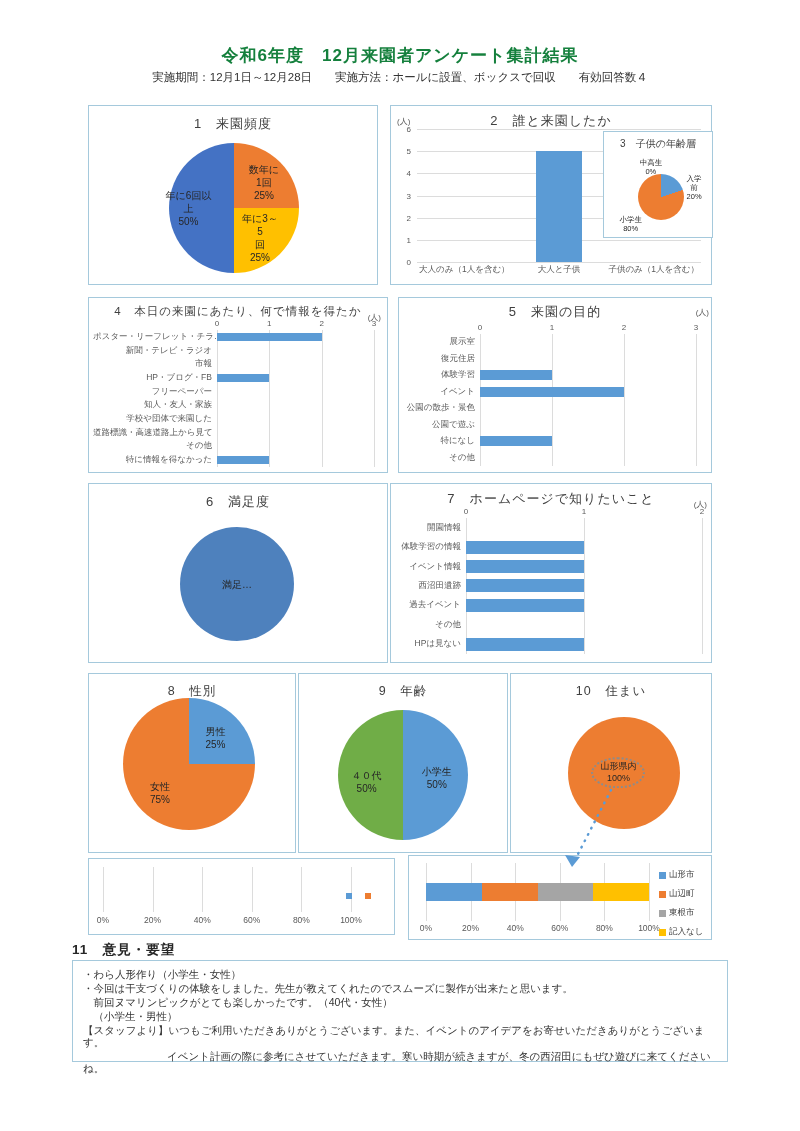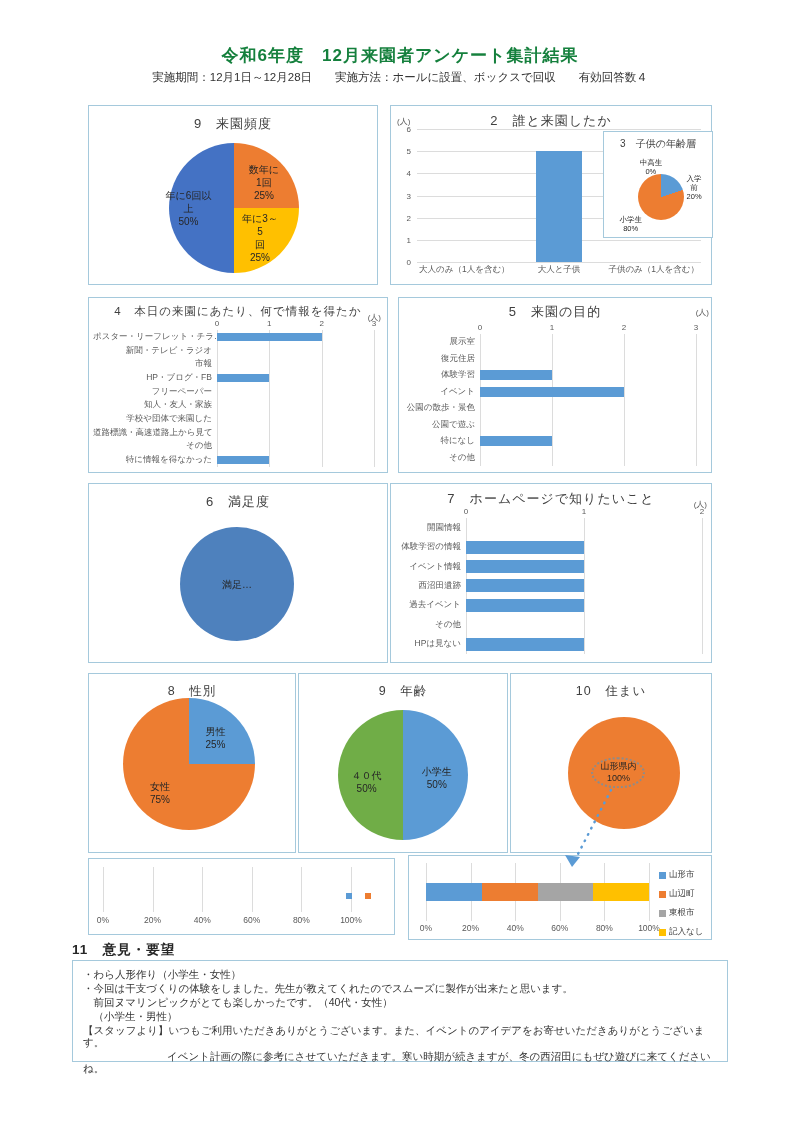--- a/index.html
+++ b/index.html
@@ -94,21 +94,21 @@
   .cline{white-space:pre-wrap;margin-bottom:1.6px;}
   .overlay{position:absolute;left:0;top:0;pointer-events:none;z-index:20;}
 </style>
 </head>
 <body>
 
 <div class="hdr-title">令和6年度　12月来園者アンケート集計結果</div>
 <div class="hdr-sub">実施期間：12月1日～12月28日　　実施方法：ホールに設置、ボックスで回収　　有効回答数４</div>
 
 <div class="panel" id="p1">
-  <div class="ptitle">9　来園頻度</div>
+  <div class="ptitle">1　来園頻度</div>
   <div class="pie" style="background: conic-gradient(rgb(237, 125, 49) 0%, rgb(237, 125, 49) 25%, rgb(255, 192, 0) 25%, rgb(255, 192, 0) 50%, rgb(68, 114, 196) 50%, rgb(68, 114, 196) 100%);">
       <div class="pielabel" style="left: 73%; top: 30%;">数年に1回
 25%</div>
       <div class="pielabel" style="left: 70%; top: 73%;">年に3～5
 回
 25%</div>
       <div class="pielabel" style="left: 15%; top: 50%;">年に6回以
 上
 50%</div>
     </div>

